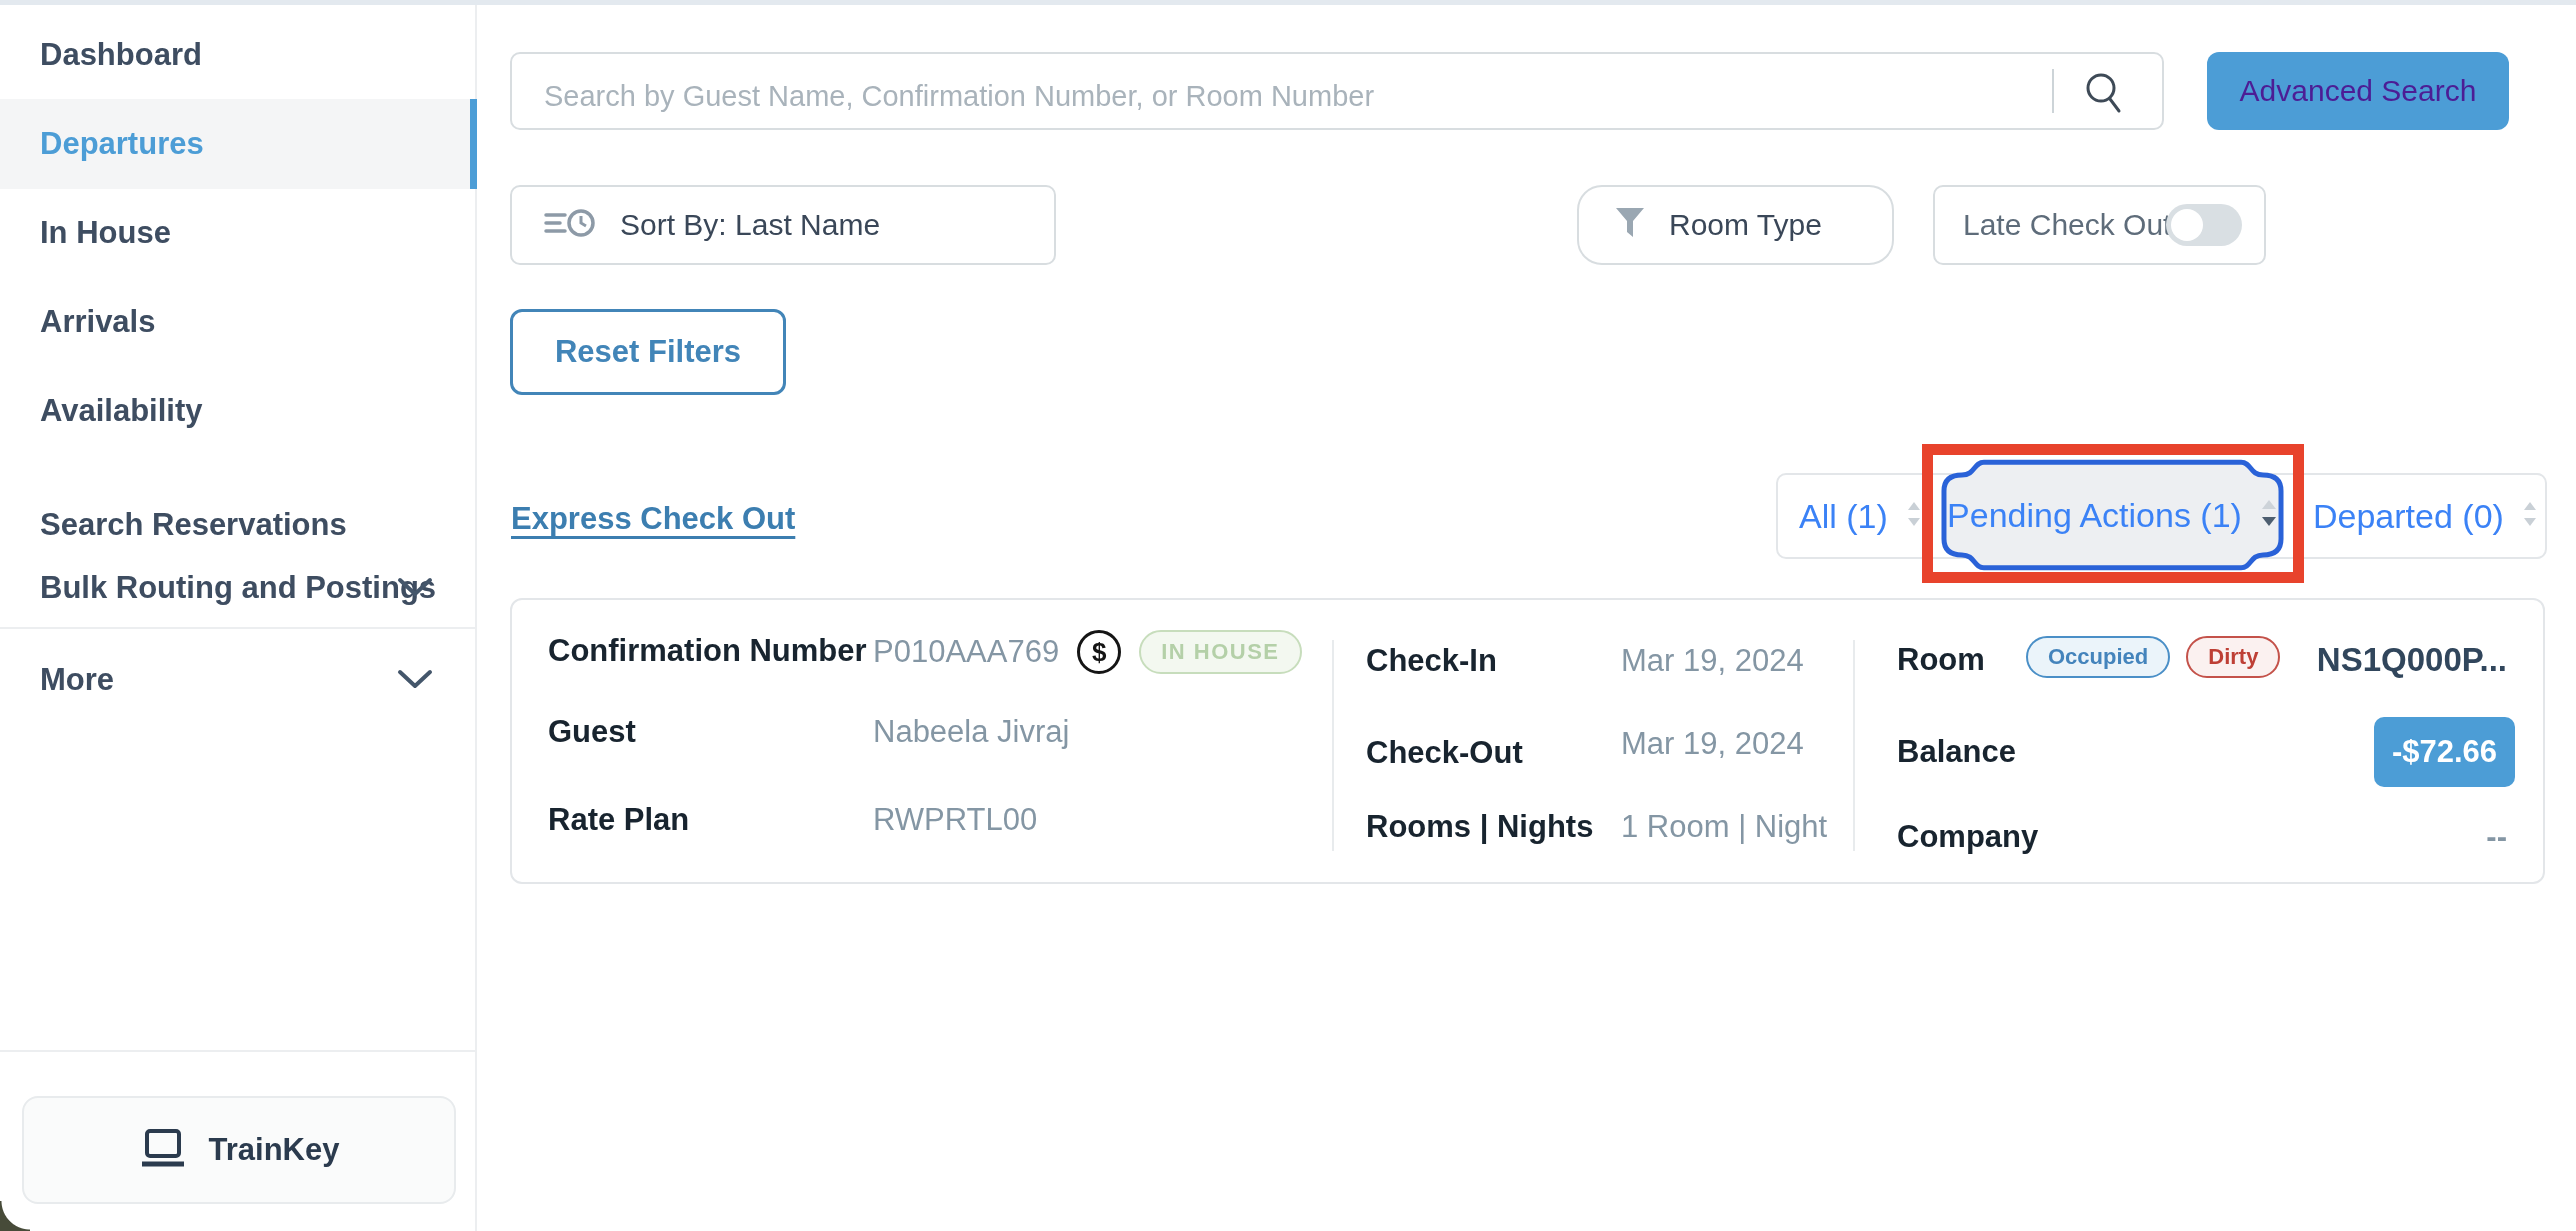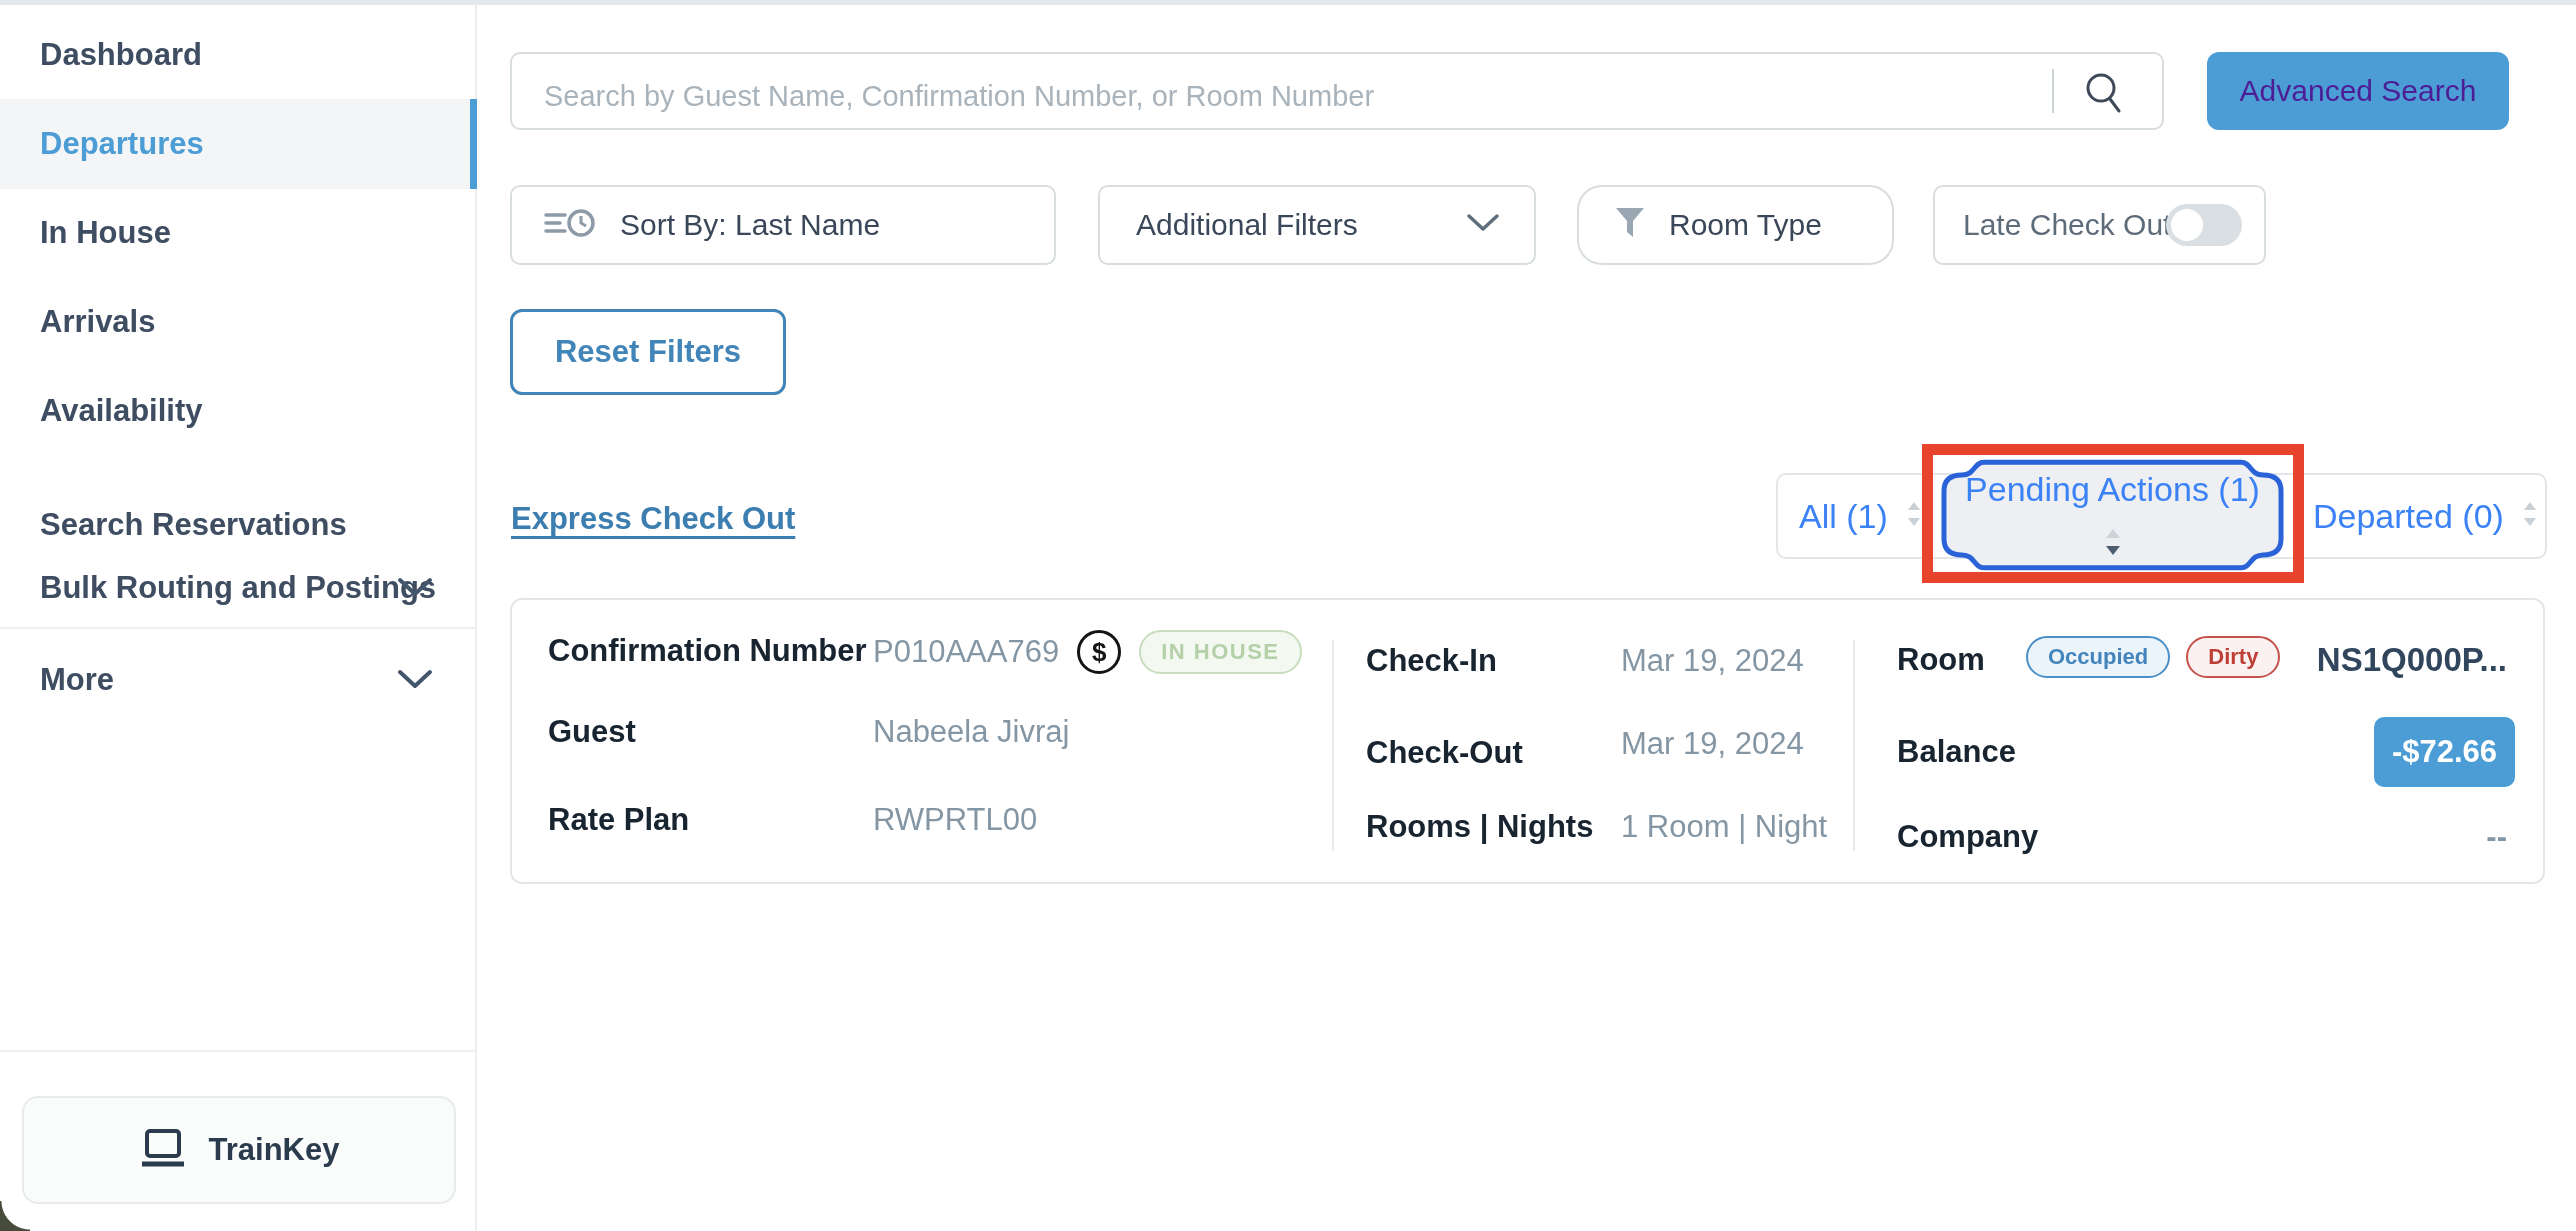--- a/index.html
+++ b/index.html
@@ -60,21 +60,21 @@
   .tab-group{position:absolute;left:1776px;top:473px;width:771px;height:86px;border:2px solid #E3E6E9;
              border-radius:10px;background:#fff;box-sizing:border-box;}
   .tab{position:absolute;top:473px;height:86px;display:flex;align-items:center;gap:18px;cursor:pointer;}
   .tab-all{left:1799px;}
   .tab-departed{left:2313px;}
   .tab-label{font-size:34px;font-weight:400;color:#3b82f6;white-space:nowrap;}
   .red-box{position:absolute;left:1922px;top:444px;width:382px;height:139px;border:11px solid #E8432C;
            box-sizing:border-box;z-index:5;pointer-events:none;}
   .plaque{position:absolute;left:1938px;top:458px;z-index:6;pointer-events:none;}
   .pending-content{position:absolute;left:1948px;top:463px;width:329px;height:104px;z-index:7;display:flex;
-                   align-items:center;justify-content:center;gap:18px;cursor:pointer;flex-direction:column;}
+                   align-items:center;justify-content:center;gap:18px;cursor:pointer;}
 
   
   .card{position:absolute;left:510px;top:598px;width:2035px;height:286px;border:2px solid #E3E6E9;
         border-radius:12px;background:#fff;box-sizing:border-box;}
   .vdiv{position:absolute;top:40px;height:211px;width:2px;background:#E8EBED;}
   .vd1{left:820px;}
   .vd2{left:1341px;}
   .c-label{position:absolute;font-size:31px;font-weight:700;color:#18242F;white-space:nowrap;line-height:42px;}
   .c-val{position:absolute;font-size:31px;font-weight:500;color:#8496A4;white-space:nowrap;line-height:42px;}
   .conf-group{position:absolute;left:361px;top:22px;height:60px;display:flex;align-items:center;gap:18px;}
@@ -168,28 +168,20 @@
             <line x1="2" y1="19" x2="16" y2="19"></line>
             <line x1="2" y1="27" x2="21" y2="27"></line>
           </g>
           <circle cx="37" cy="19" r="12" fill="none" stroke="#8D9AA7" stroke-width="3.5"></circle>
           <path d="M37 12 V19 L42 22" fill="none" stroke="#8D9AA7" stroke-width="3"></path>
         </svg>
     </span>
     <span class="filter-label">Sort By: Last Name</span>
   </div>
 
-  <div class="filter-box fb-additional">
-    <span class="filter-label">Additional Filters</span>
-    <span class="chev">
-      <svg width="34" height="20" viewBox="0 0 34 20">
-          <path d="M3 3 L17 16 L31 3" fill="none" stroke="#5F6E7C" stroke-width="3.5" stroke-linecap="round" stroke-linejoin="round"></path>
-        </svg>
-    </span>
-  </div>
 
   <div class="filter-box fb-room">
     <span>
       <svg width="34" height="34" viewBox="0 0 34 34">
           <path d="M3 2 H31 L20 15 V31 L14 26 V15 Z" fill="#9AA7B2"></path>
         </svg>
     </span>
     <span class="filter-label">Room Type</span>
   </div>
 

